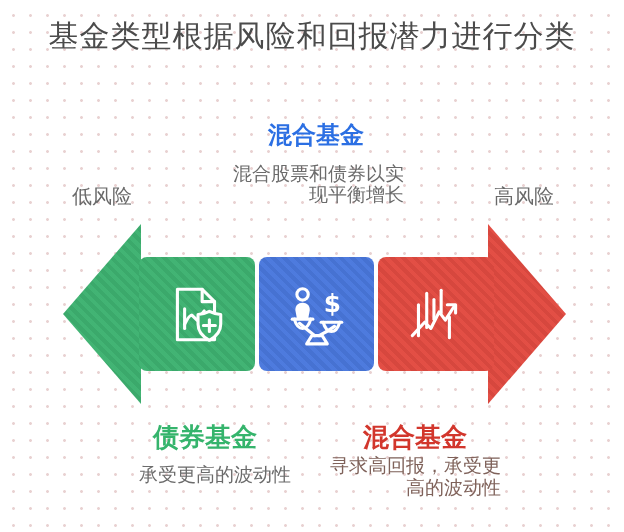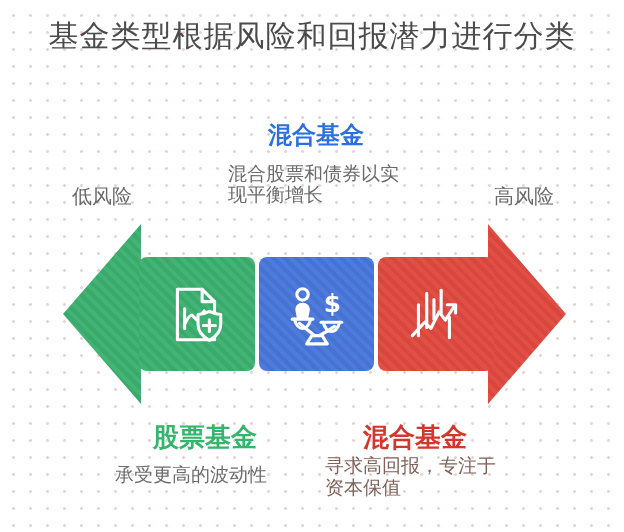--- a/index.html
+++ b/index.html
@@ -7,21 +7,21 @@
   .canvas{
     position:relative;width:624px;height:532px;overflow:hidden;background:#ffffff;
     background-image:radial-gradient(rgba(214,172,172,0.55) 1.1px, transparent 1.7px);
     background-size:17px 17px;background-position:5px 7px;
   }
   .page-title{
     position:absolute;top:17px;left:0;width:624px;text-align:center;
     font-size:30px;font-weight:normal;color:#4b4b4b;letter-spacing:1px;line-height:38px;
   }
   .fund-title{position:absolute;text-align:center;font-weight:bold;font-size:26px;line-height:30px;}
-  .fund-desc{position:absolute;text-align:left;font-size:19px;line-height:21px;color:#6b6b6b;}
+  .fund-desc{position:absolute;text-align:right;font-size:19px;line-height:21px;color:#6b6b6b;}
   .hybrid-title{top:120px;left:226px;width:180px;font-size:24px;color:#2b6fe3;}
   .hybrid-desc{top:163px;left:228px;width:176px;}
   .bond-title{top:422px;left:135px;width:140px;color:#35b46c;}
   .bond-desc{top:464px;left:115px;width:176px;}
   .stock-title{top:422px;left:345px;width:140px;color:#d2362c;}
   .stock-desc{top:455px;left:325px;width:176px;line-height:22px;color:#7f625a;}
   .risk-label{position:absolute;top:183px;font-size:20px;color:#696969;}
   .risk-low{left:72px;}
   .risk-high{left:494px;}
   .stripes{
@@ -86,19 +86,19 @@
       <path class="icon-stroke" d="M15 23 V53"></path>
       <path class="icon-stroke" d="M23 12 V45"></path>
       <path class="icon-stroke" d="M30 18 V37"></path>
       <path class="icon-stroke" d="M37 9 V31"></path>
       <path class="icon-stroke" d="M45 35 V55"></path>
       <path class="icon-stroke" d="M9 53 L21 40 L27 46 L35 30 L41 38 L50 24"></path>
       <path class="icon-stroke" d="M43 23 H51 V31"></path>
     </svg>
   </div>
 
-  <div class="fund-title bond-title">股票基金</div>
+  <div class="fund-title bond-title">债券基金</div>
   <div class="fund-desc bond-desc">承受更高的波动性</div>
 
   <div class="fund-title stock-title">混合基金</div>
-  <div class="fund-desc stock-desc">寻求高回报，专注于资本保值</div>
+  <div class="fund-desc stock-desc">寻求高回报，承受更高的波动性</div>
 
 </div>
 
 </body></html>

